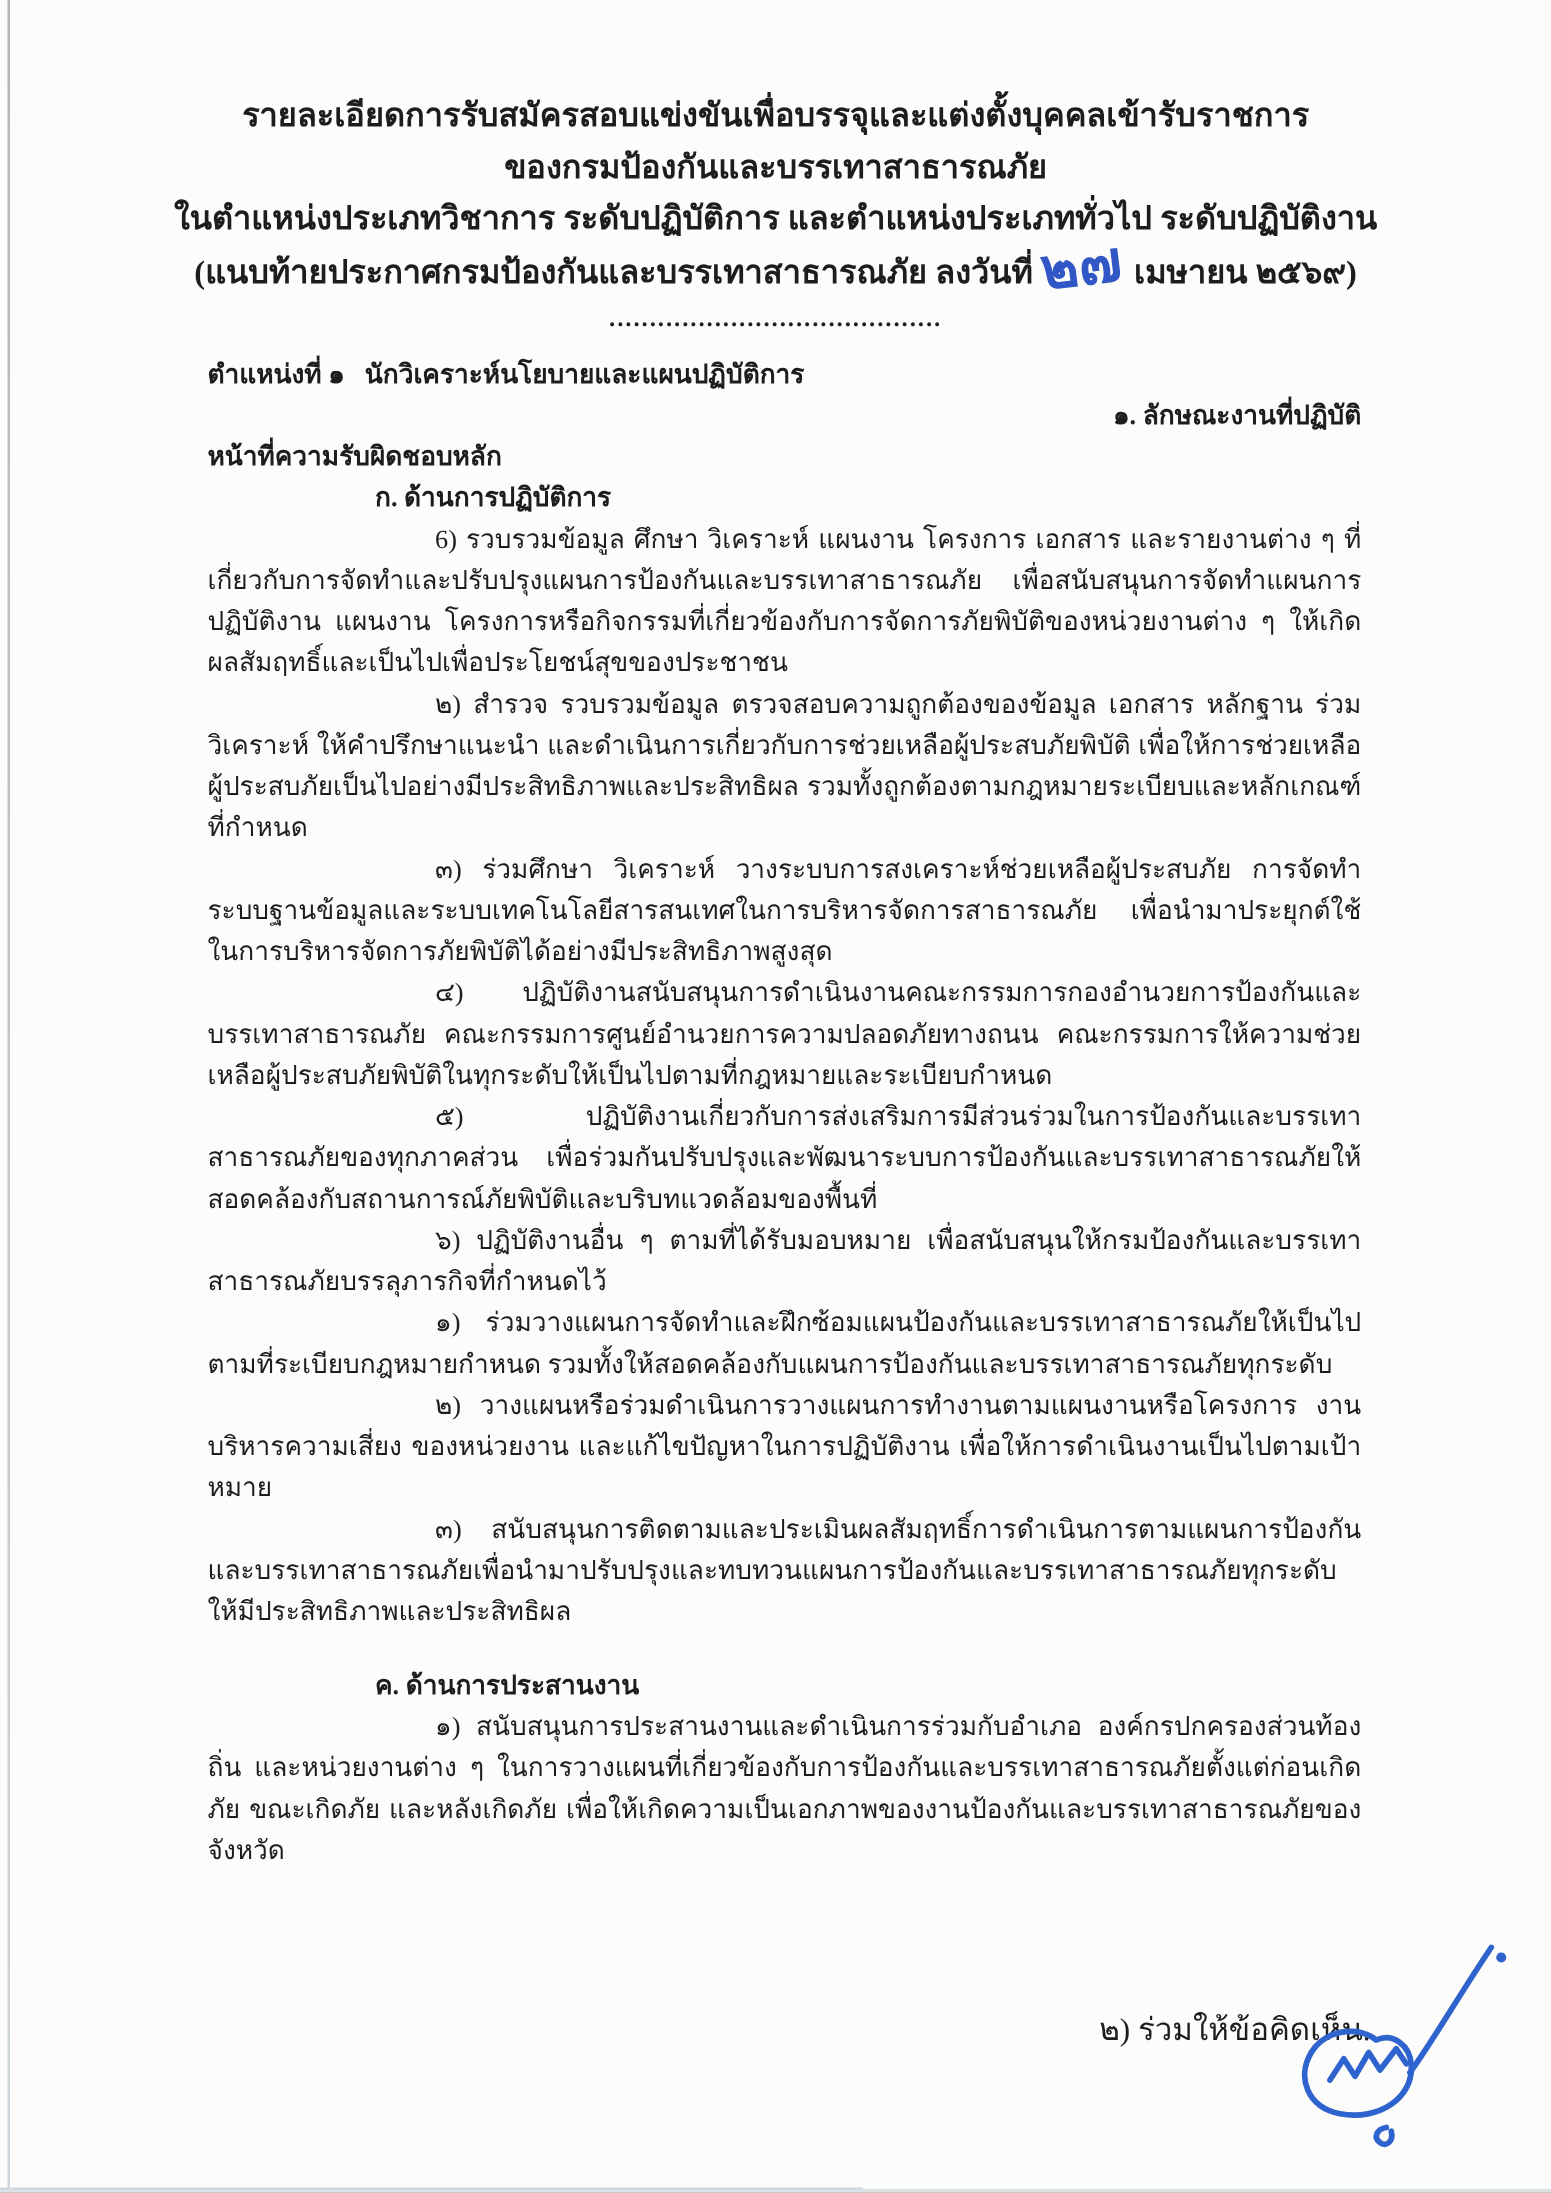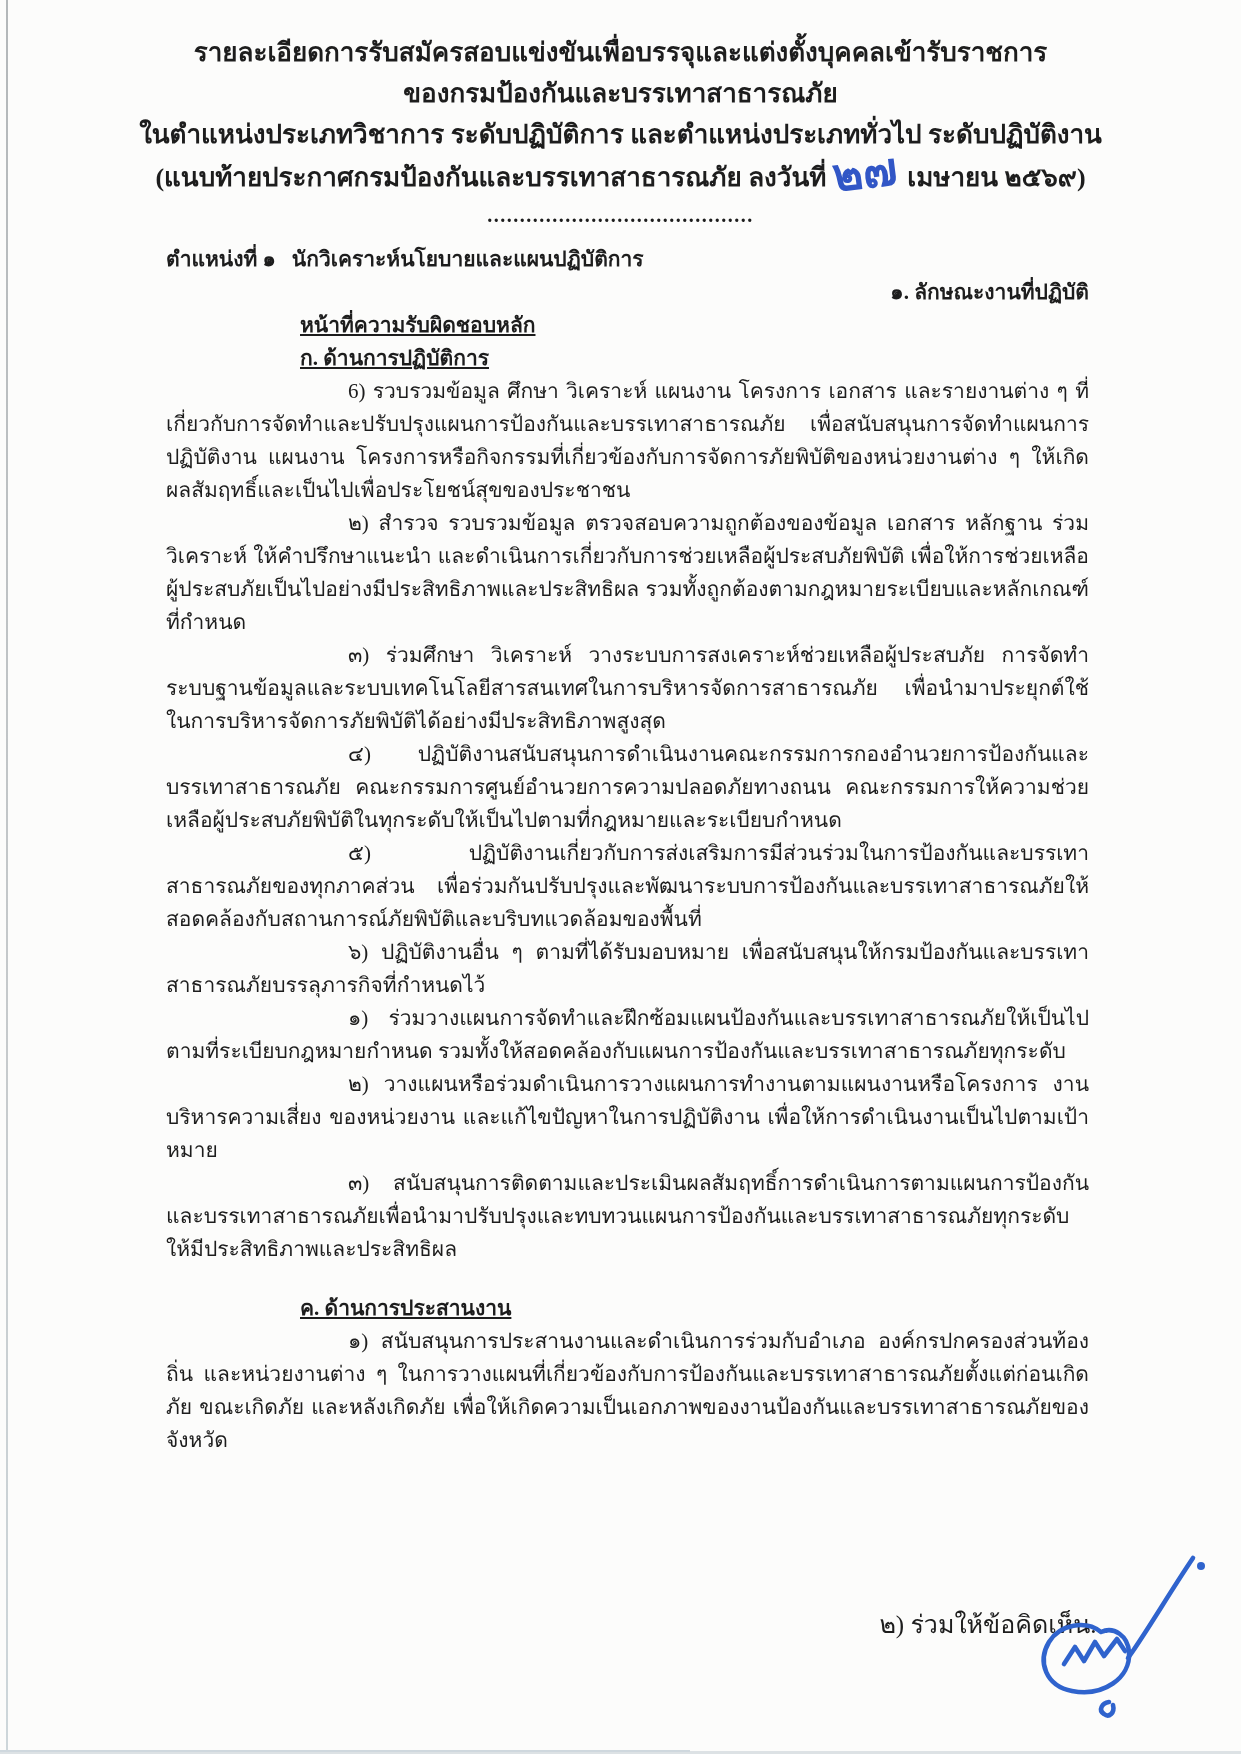--- a/index.html
+++ b/index.html
@@ -10,42 +10,42 @@
     background:#fcfcfb;
     color:#1d1d1d;
     font-family:"Liberation Serif","DejaVu Serif",serif;
     overflow:hidden;
   }
   
   .edge-left{position:absolute;left:6px;top:0;bottom:0;width:2px;background:linear-gradient(180deg,#b3b7b9 0%,#c6cacc 60%,#cdd6da 100%);}
   .edge-bottom{position:absolute;left:0;right:0;bottom:0;height:3px;background:#dde2e5;}
   .edge-bottom-left{position:absolute;left:0;bottom:2px;width:690px;height:2px;background:#cfd8de;}
 
-  header{padding-top:32px;text-align:center;font-weight:bold;font-size:26px;line-height:41px;}
+  header{padding-top:72px;text-align:center;font-weight:bold;font-size:26px;line-height:41px;}
   header p{margin:0;}
   .attach-line{line-height:46px;}
   .handwritten-date{
     display:inline-block;
     color:#3156c6;
     font-size:46px;
     font-weight:bold;
     line-height:0;
     transform:rotate(-7deg) translateY(2px);
     margin:0 10px 0 6px;
     font-family:"DejaVu Sans",sans-serif;
   }
   .dots{font-size:20px;font-weight:bold;letter-spacing:1.5px;line-height:28px;}
 
   main{padding:14px 152px 0 166px;font-size:21px;line-height:33px;text-align:justify;}
   main p{margin:0;}
   .pos-title{font-weight:bold;text-align:left;}
   .pos-name{margin-left:16px;}
   .num-heading{font-weight:bold;margin-left:100px;text-align:right;}
-  .sub-heading{font-weight:bold;text-decoration:underline;margin-left:134px;text-align:left;}
-  .group-heading{font-weight:bold;margin-left:134px;text-align:left;text-decoration:underline;}
+  .sub-heading{font-weight:bold;text-align:left;}
+  .group-heading{font-weight:bold;margin-left:134px;text-align:left;}
   .group-gap{margin-top:26px;}
   .duty-item{text-indent:182px;}
 
   .catchword{
     position:absolute;top:1608px;right:132px;
     font-size:25px;line-height:33px;color:#1d1d1d;
   }
   .signature{position:absolute;left:1008px;top:1540px;}
 </style>
 </head>

